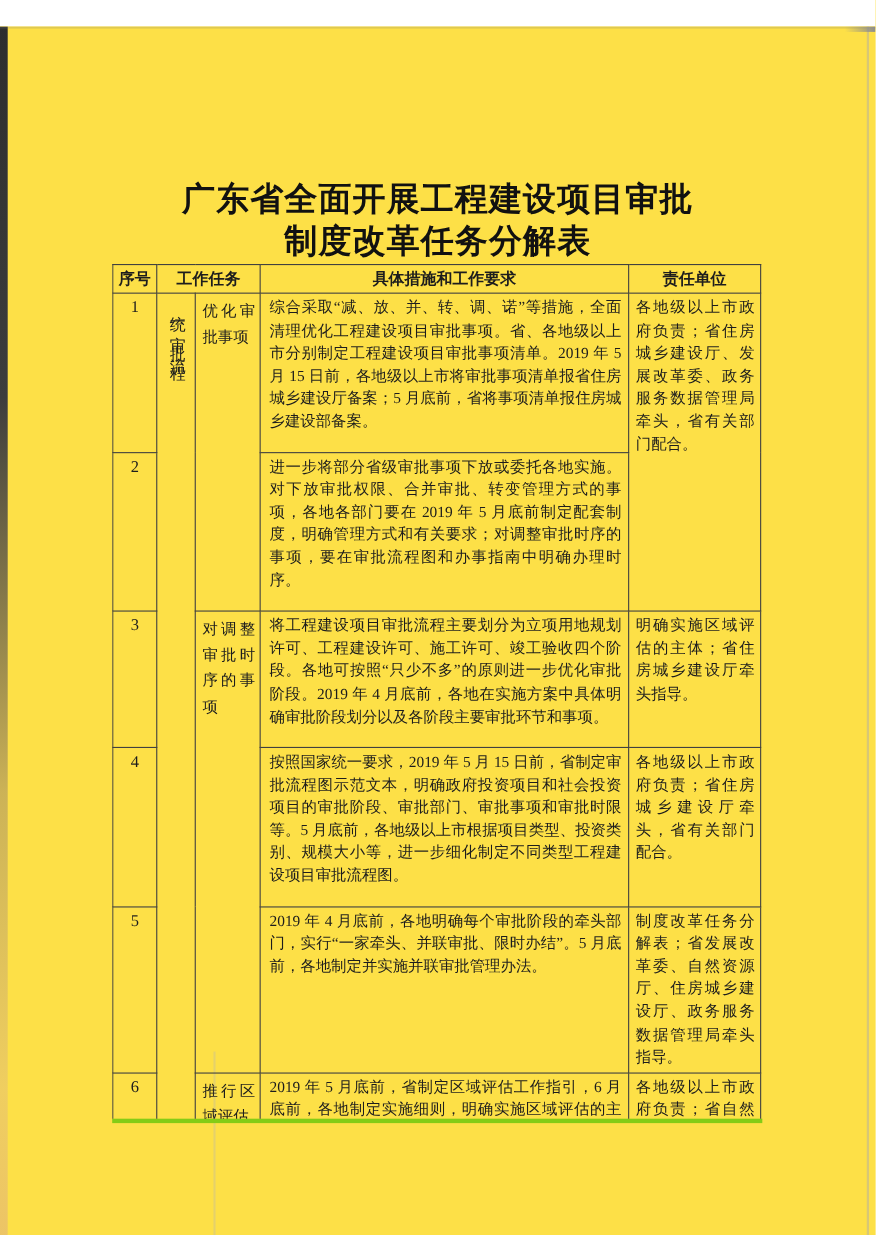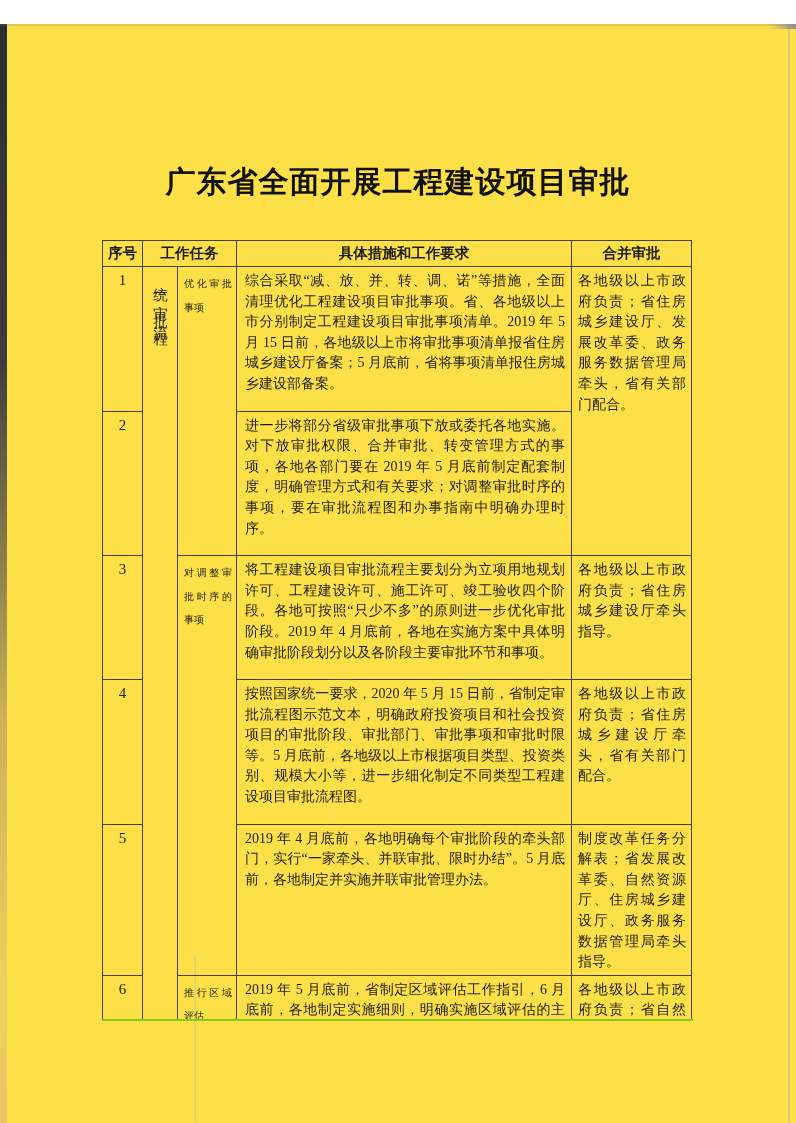--- a/index.html
+++ b/index.html
@@ -50,21 +50,21 @@
   
   .title {
     position:absolute; top:139px; left:0; width:100%;
     text-align:center; font-size:30px; font-weight:bold;
     line-height:38px; color:#111; letter-spacing:1px;
   }
 
   
   .table-clip {
     position:absolute; left:102px; top:216px; width:591px; height:781px;
-    overflow:hidden; border-bottom:2px solid #84cc16; box-sizing:border-box;
+    overflow:hidden; border-bottom:4px solid #84cc16; box-sizing:border-box;
   }
   table.task-table {
     border-collapse:collapse; table-layout:fixed; width:589px;
     color:#1d1d1d;
   }
   .task-table th, .task-table td {
     border:1.5px solid #404040; box-sizing:border-box;
     vertical-align:top; overflow:hidden;
   }
   .task-table th {
@@ -74,21 +74,21 @@
   td.no {
     text-align:center; font-size:15px; padding-top:5px;
   }
   td.vert { text-align:center; padding-top:8px; }
   .vert-text {
     display:inline-block;
     writing-mode:vertical-rl; text-orientation:upright;
     font-size:14.5px; letter-spacing:9.5px;
   }
   td.task {
-    font-size:10px; line-height:23.5px; padding:5px 4px 2px 6px;
+    font-size:14px; line-height:23.5px; padding:5px 4px 2px 6px;
     text-align:justify; text-justify:inter-ideograph;
   }
   td.measures {
     font-size:14px; line-height:20.6px; padding:4px 6px 16px 8px;
     text-align:justify; text-justify:inter-ideograph;
   }
   td.unit {
     font-size:14px; line-height:20.6px; padding:4px 5px 2px 6px;
     text-align:justify; text-justify:inter-ideograph;
   }
@@ -101,37 +101,38 @@
   <div class="edge-left"></div>
   <div class="edge-top"></div>
   <div class="edge-right"></div>
   <div class="corner-tr"></div>
   <div class="streak-vert"></div>
   <div class="bottom-band"></div>
   <div class="smudge-bl"></div>
 
   <div class="title">
     <div>广东省全面开展工程建设项目审批</div>
+    <div>制度改革任务分解表</div>
   </div>
 
   <div class="table-clip">
     <table class="task-table">
       <colgroup>
         <col style="width:40px">
         <col style="width:35px">
         <col style="width:59px">
         <col style="width:335px">
         <col style="width:120px">
       </colgroup>
       <tbody>
           <tr>
         <th>序号</th>
         <th colspan="2">工作任务</th>
         <th>具体措施和工作要求</th>
-        <th>合并审批</th>
+        <th>责任单位</th>
       </tr>
 
       <tr style="height:135px">
         <td class="no">1</td>
         <td class="vert" rowspan="7">
           <span class="vert-text">统一审批流程</span>
         </td>
         <td class="task" rowspan="2">优化审批事项</td>
         <td class="measures">综合采取“减、放、并、转、调、诺”等措施，全面清理优化工程建设项目审批事项。省、各地级以上市分别制定工程建设项目审批事项清单。2019 年 5 月 15 日前，各地级以上市将审批事项清单报省住房城乡建设厅备案；5 月底前，省将事项清单报住房城乡建设部备案。</td>
         <td class="unit" rowspan="2">各地级以上市政府负责；省住房城乡建设厅、发展改革委、政务服务数据管理局牵头，省有关部门配合。</td>
@@ -139,26 +140,26 @@
 
       <tr style="height:105px">
         <td class="no">2</td>
         <td class="measures">进一步将部分省级审批事项下放或委托各地实施。对下放审批权限、合并审批、转变管理方式的事项，各地各部门要在 2019 年 5 月底前制定配套制度，明确管理方式和有关要求；对调整审批时序的事项，要在审批流程图和办事指南中明确办理时序。</td>
       </tr>
 
       <tr style="height:111px">
         <td class="no">3</td>
         <td class="task" rowspan="3">对调整审批时序的事项</td>
         <td class="measures">将工程建设项目审批流程主要划分为立项用地规划许可、工程建设许可、施工许可、竣工验收四个阶段。各地可按照“只少不多”的原则进一步优化审批阶段。2019 年 4 月底前，各地在实施方案中具体明确审批阶段划分以及各阶段主要审批环节和事项。</td>
-        <td class="unit">各地级以上市政府负责；省住房城乡建设厅牵头指导。</td>
+        <td class="unit">明确实施区域评估的主体；省住房城乡建设厅牵头指导。</td>
       </tr>
 
       <tr style="height:131px">
         <td class="no">4</td>
-        <td class="measures">按照国家统一要求，2020 年 5 月 15 日前，省制定审批流程图示范文本，明确政府投资项目和社会投资项目的审批阶段、审批部门、审批事项和审批时限等。5 月底前，各地级以上市根据项目类型、投资类别、规模大小等，进一步细化制定不同类型工程建设项目审批流程图。</td>
+        <td class="measures">按照国家统一要求，2019 年 5 月 15 日前，省制定审批流程图示范文本，明确政府投资项目和社会投资项目的审批阶段、审批部门、审批事项和审批时限等。5 月底前，各地级以上市根据项目类型、投资类别、规模大小等，进一步细化制定不同类型工程建设项目审批流程图。</td>
         <td class="unit">各地级以上市政府负责；省住房城乡建设厅牵头，省有关部门配合。</td>
       </tr>
 
       <tr style="height:127px">
         <td class="no">5</td>
         <td class="measures">2019 年 4 月底前，各地明确每个审批阶段的牵头部门，实行“一家牵头、并联审批、限时办结”。5 月底前，各地制定并实施并联审批管理办法。</td>
         <td class="unit">制度改革任务分解表；省发展改革委、自然资源厅、住房城乡建设厅、政务服务数据管理局牵头指导。</td>
       </tr>
 
       <tr style="height:87px">

